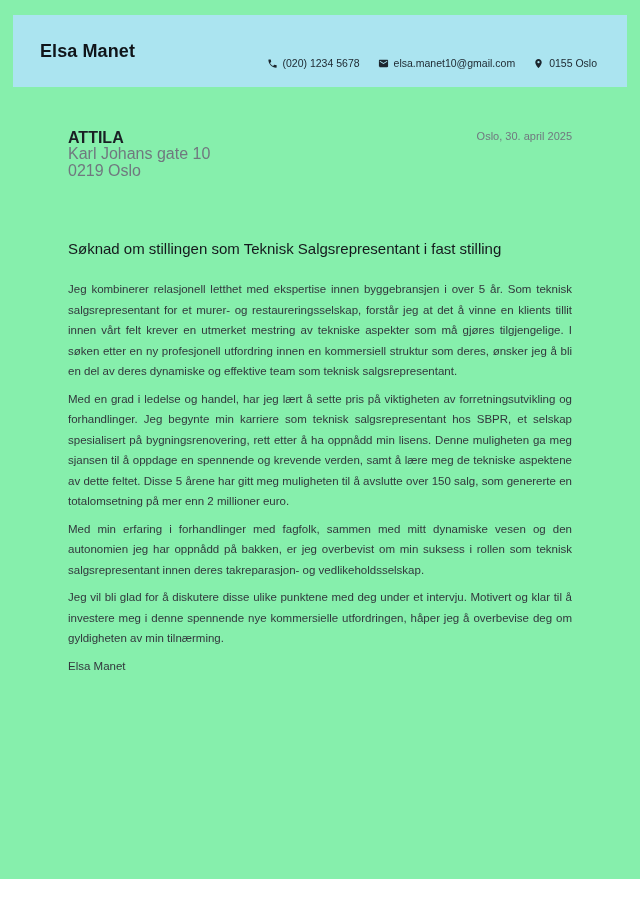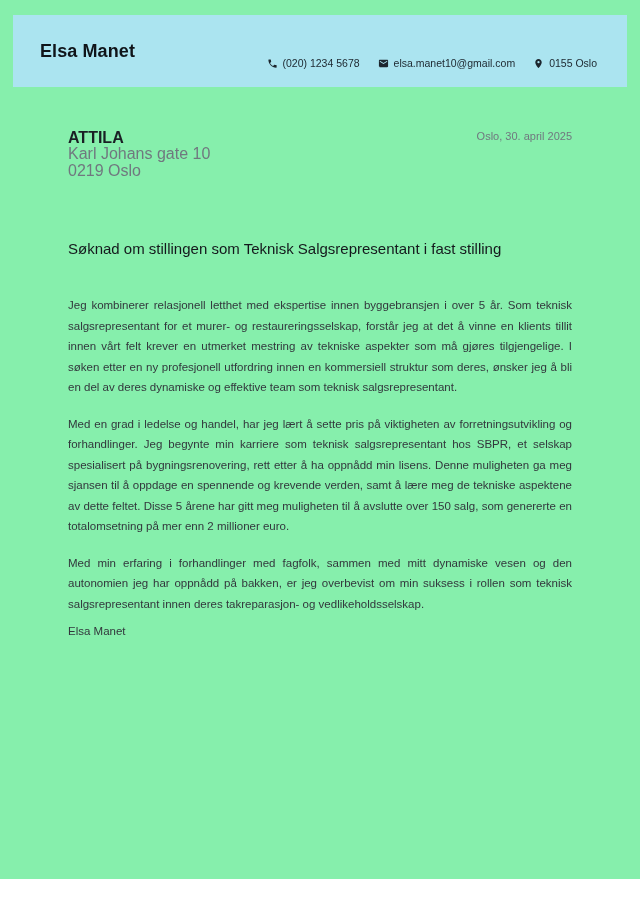--- a/index.html
+++ b/index.html
@@ -79,21 +79,21 @@
   
   .letter-body {
     position: absolute;
     left: 68px; top: 279px;
     width: 504px;
     font-size: 11.5px;
     line-height: 20.5px;
     color: #32373c;
   }
   .letter-body p { margin: 0 0 7px 0; }
-  .letter-body p.just { text-align: justify; margin-top: 16px; }
+  .letter-body p.just { text-align: justify; }
 
   
   .footer-bar {
     position: absolute;
     left: 413px; top: 894px;
     width: 214px; height: 11px;
     background: #abe4f0;
   }
 </style>
 </head>
@@ -133,18 +133,19 @@
   </div>
 
   <div class="date-line">Oslo, 30. april 2025</div>
 
   <h1 class="subject">Søknad om stillingen som Teknisk Salgsrepresentant i fast stilling</h1>
 
   <div class="letter-body">
     <p class="just">Jeg kombinerer relasjonell letthet med ekspertise innen byggebransjen i over 5 år. Som teknisk salgsrepresentant for et murer- og restaureringsselskap, forstår jeg at det å vinne en klients tillit innen vårt felt krever en utmerket mestring av tekniske aspekter som må gjøres tilgjengelige. I søken etter en ny profesjonell utfordring innen en kommersiell struktur som deres, ønsker jeg å bli en del av deres dynamiske og effektive team som teknisk salgsrepresentant.</p>
     <p class="just">Med en grad i ledelse og handel, har jeg lært å sette pris på viktigheten av forretningsutvikling og forhandlinger. Jeg begynte min karriere som teknisk salgsrepresentant hos SBPR, et selskap spesialisert på bygningsrenovering, rett etter å ha oppnådd min lisens. Denne muligheten ga meg sjansen til å oppdage en spennende og krevende verden, samt å lære meg de tekniske aspektene av dette feltet. Disse 5 årene har gitt meg muligheten til å avslutte over 150 salg, som genererte en totalomsetning på mer enn 2 millioner euro.</p>
     <p class="just">Med min erfaring i forhandlinger med fagfolk, sammen med mitt dynamiske vesen og den autonomien jeg har oppnådd på bakken, er jeg overbevist om min suksess i rollen som teknisk salgsrepresentant innen deres takreparasjon- og vedlikeholdsselskap.</p>
+    <p class="just">Jeg vil bli glad for å diskutere disse ulike punktene med deg under et intervju. Motivert og klar til å investere meg i denne spennende nye kommersielle utfordringen, håper jeg å overbevise deg om gyldigheten av min tilnærming.</p>
     <p>Elsa Manet</p>
   </div>
 
   <div class="footer-bar"></div>
 
 </div>
 
 </body></html>

